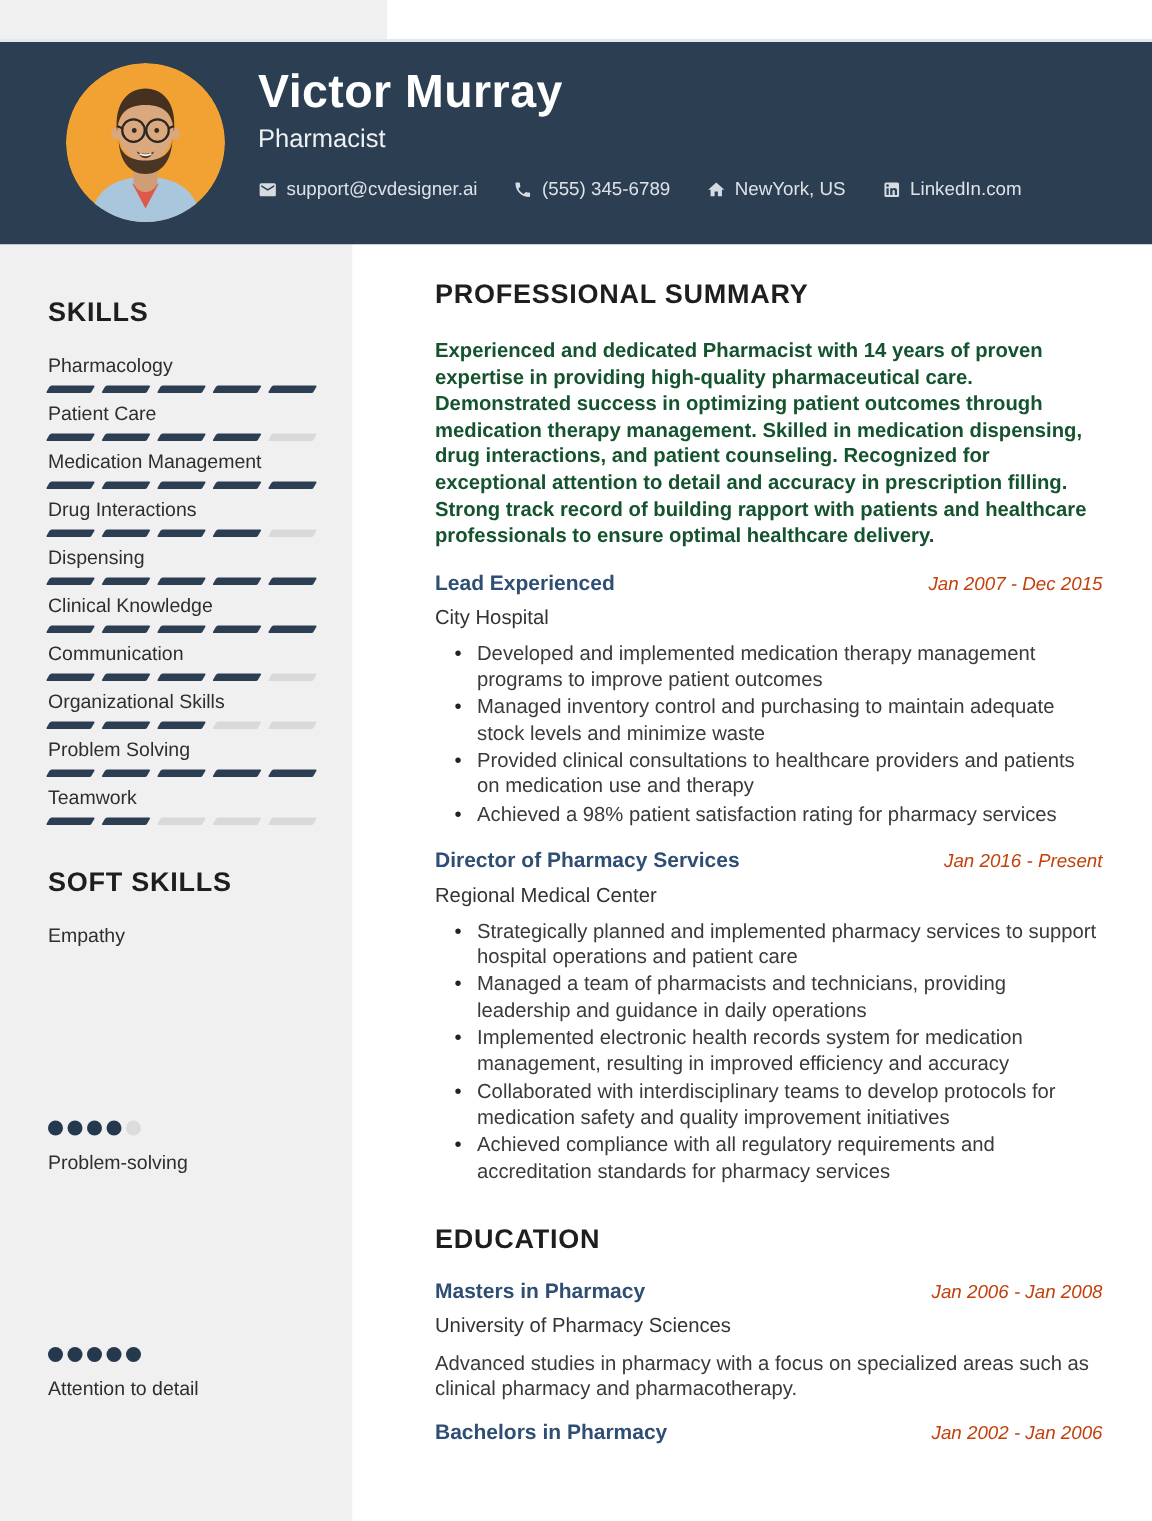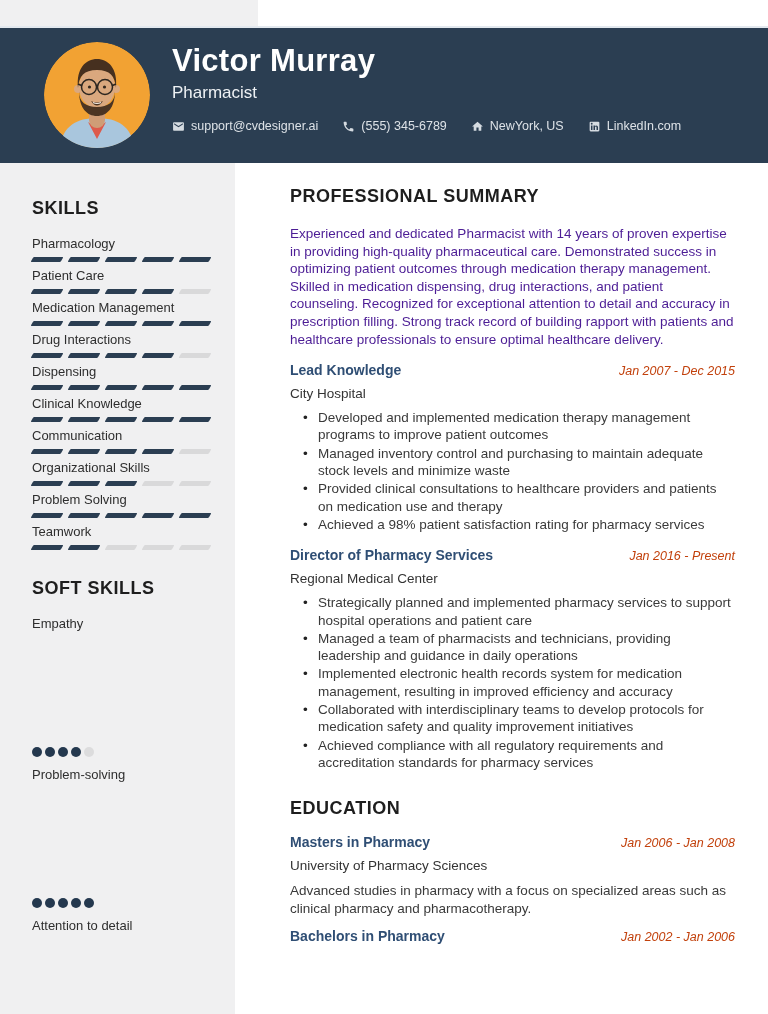--- a/index.html
+++ b/index.html
@@ -130,22 +130,23 @@
     line-height: 16px;
     padding: 4px 13px;
     border-radius: 6px;
   }
 
   
   .summary-text {
     margin-top: 18px;
     font-size: 13.5px;
     line-height: 17.6px;
-    color: #4c1d95;
+    color: #14532d;
     max-width: 450px;
+    font-weight: bold;
   }
   .work-heading { margin-top: 26px; }
   .jobs { margin-top: 13px; }
   .job { margin-bottom: 13px; }
   .job-head, .edu-head { display: flex; justify-content: space-between; align-items: baseline; }
   .job-role, .edu-degree {
     font-size: 14px;
     font-weight: 700;
     color: #2f4e74;
     line-height: 18px;
@@ -409,21 +410,21 @@
     <main class="main">
       <section>
         <h2 class="sec-heading">PROFESSIONAL SUMMARY</h2>
         <p class="summary-text">Experienced and dedicated Pharmacist with 14 years of proven expertise in providing high-quality pharmaceutical care. Demonstrated success in optimizing patient outcomes through medication therapy management. Skilled in medication dispensing, drug interactions, and patient counseling. Recognized for exceptional attention to detail and accuracy in prescription filling. Strong track record of building rapport with patients and healthcare professionals to ensure optimal healthcare delivery.</p>
       </section>
 
       <section>
         <div class="jobs" id="jobs">
             <div class="job">
               <div class="job-head">
-                <div class="job-role">Lead Knowledge</div>
+                <div class="job-role">Lead Experienced</div>
                 <div class="job-dates">Jan 2007 - Dec 2015</div>
               </div>
               <div class="job-company">City Hospital</div>
               <ul class="bullets">
                 <li>Developed and implemented medication therapy management programs to improve patient outcomes</li>
                 <li>Managed inventory control and purchasing to maintain adequate stock levels and minimize waste</li>
                 <li>Provided clinical consultations to healthcare providers and patients on medication use and therapy</li>
                 <li>Achieved a 98% patient satisfaction rating for pharmacy services</li>
               </ul>
             </div>

